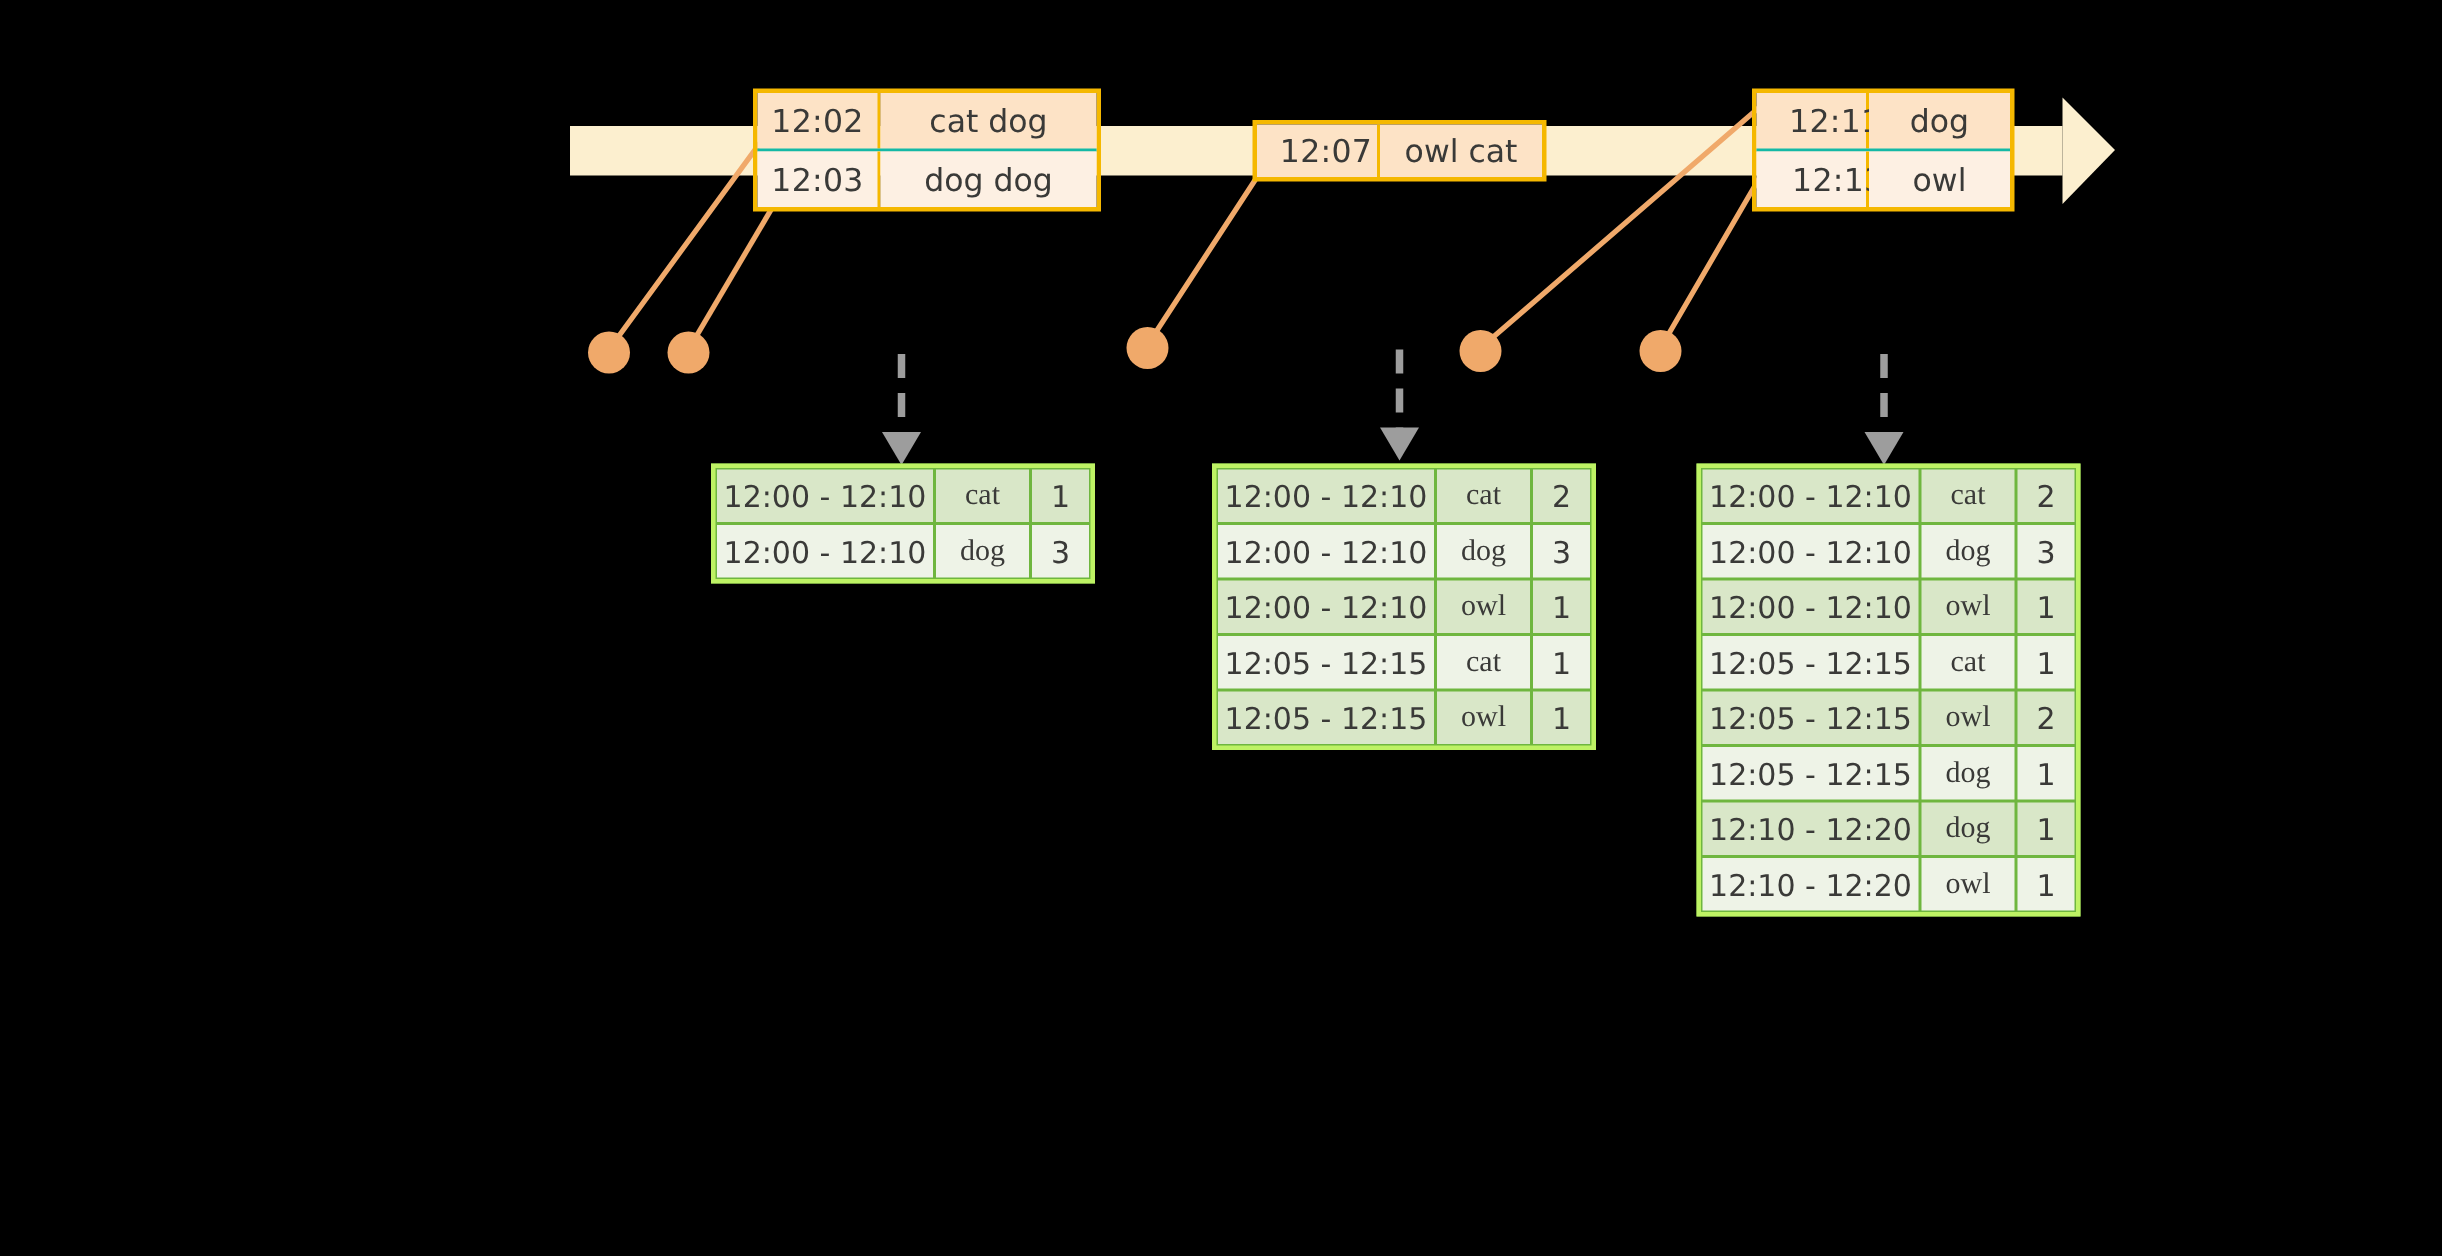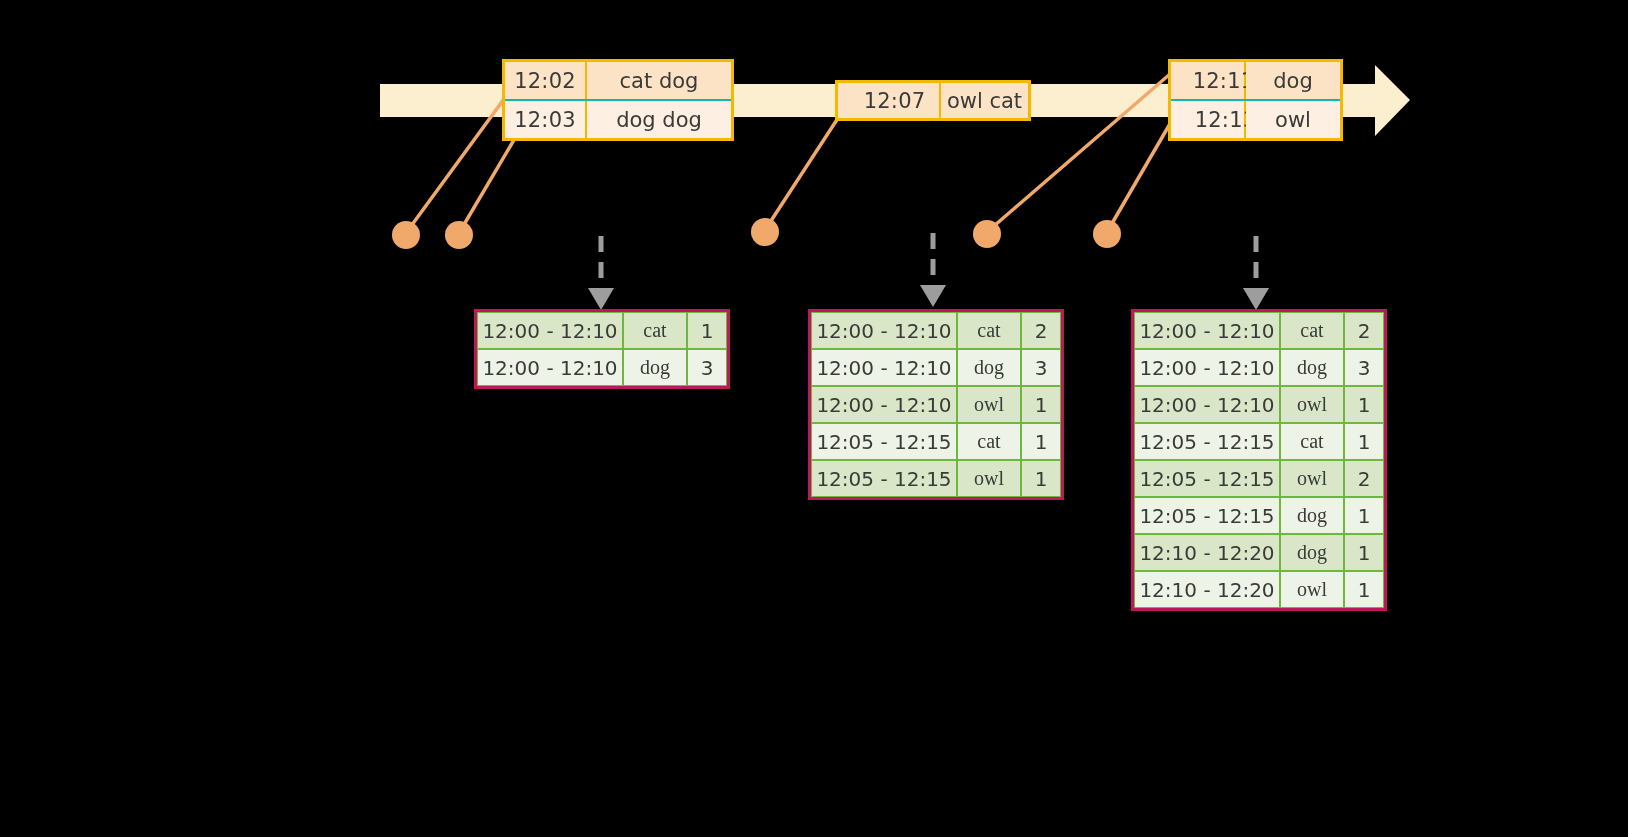--- a/index.html
+++ b/index.html
@@ -64,21 +64,21 @@
     font-size: 21px;
     color: #3a3a38;
     flex: 1 1 auto;
   }
   .shade-a { background: #fde3c6; }
   .shade-b { background: #fdf0e3; }
 
   
   .result-table {
     position: absolute;
-    border: 3px solid #be185d;
+    border: 3px solid #bef264;
     box-sizing: border-box;
     background: #6fb63f;
     display: flex;
     flex-direction: column;
   }
   .rt-row {
     display: flex;
     flex-direction: row;
     height: 37px;
     box-sizing: border-box;
@@ -143,21 +143,21 @@
       <div class="ev-words shade-a">cat dog</div>
     </div>
     <div class="event-row">
       <div class="ev-time shade-b" style="width:82px;">12:03</div>
       <div class="ev-words shade-b">dog dog</div>
     </div>
   </div>
 
   <div class="event-box" style="left:835px; top:80px; width:196px; height:41px;">
     <div class="event-row">
-      <div class="ev-time shade-a" style="width:103px;padding-left:12px;">12:07</div>
+      <div class="ev-time shade-a" style="width:82px;padding-left:12px;">12:07</div>
       <div class="ev-words shade-a">owl cat</div>
     </div>
   </div>
 
   <div class="event-box" style="left:1168px; top:59px; width:175px; height:82px;">
     <div class="event-row">
       <div class="ev-time shade-a" style="width:75px;padding-left:32px;">12:11</div>
       <div class="ev-words shade-a">dog</div>
     </div>
     <div class="event-row">

